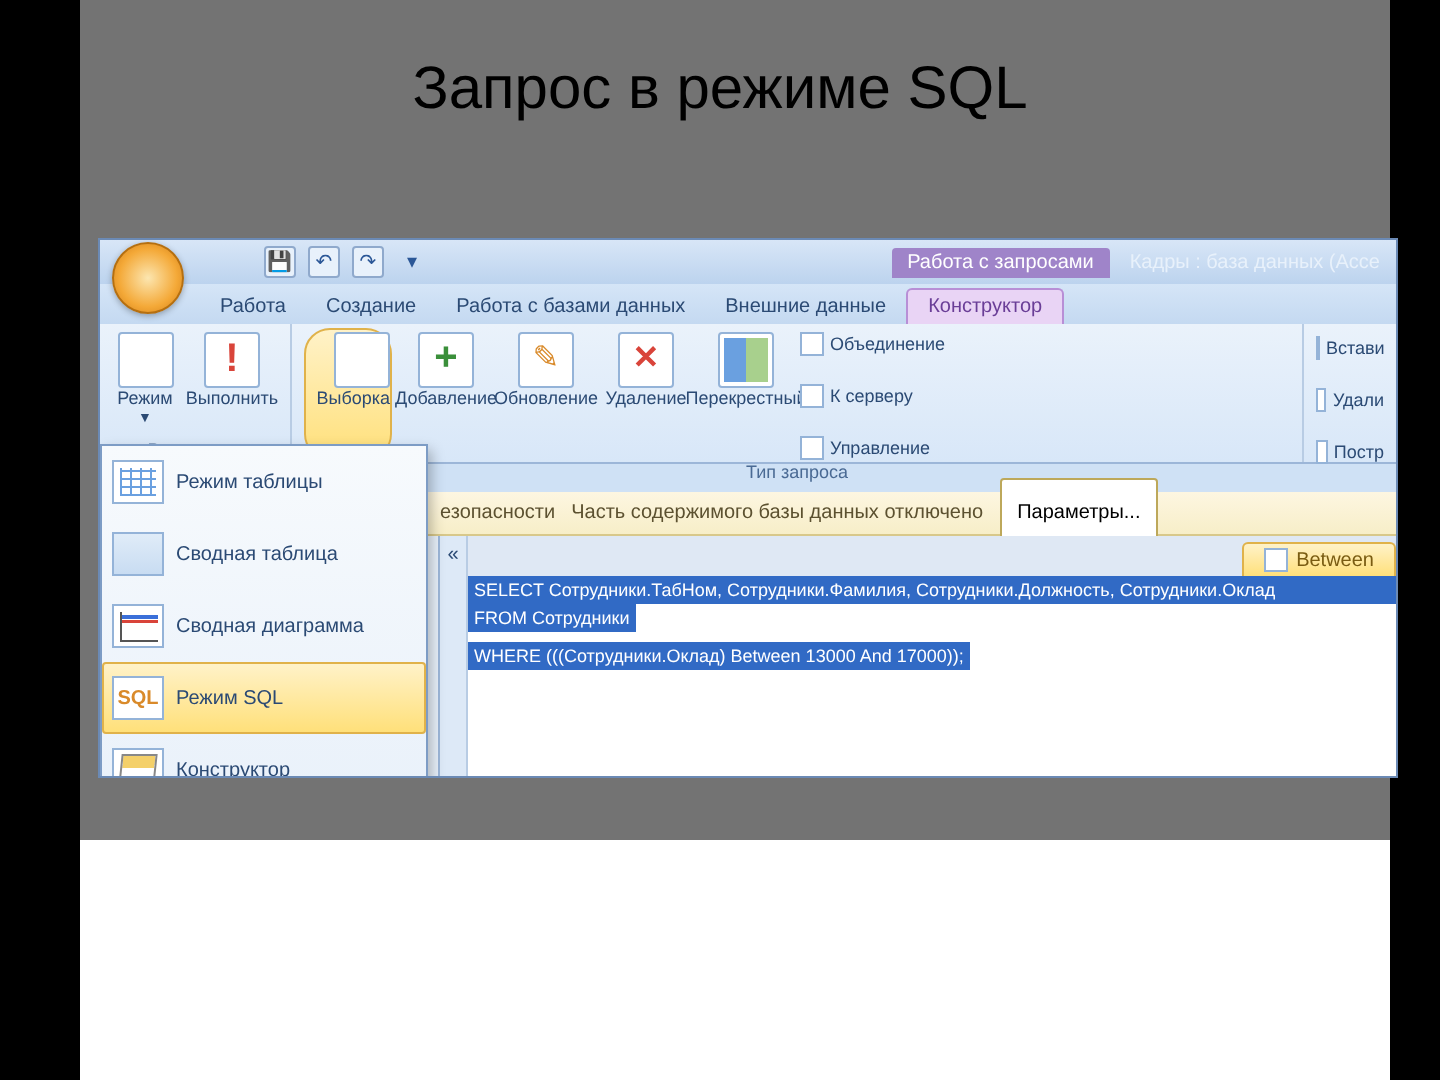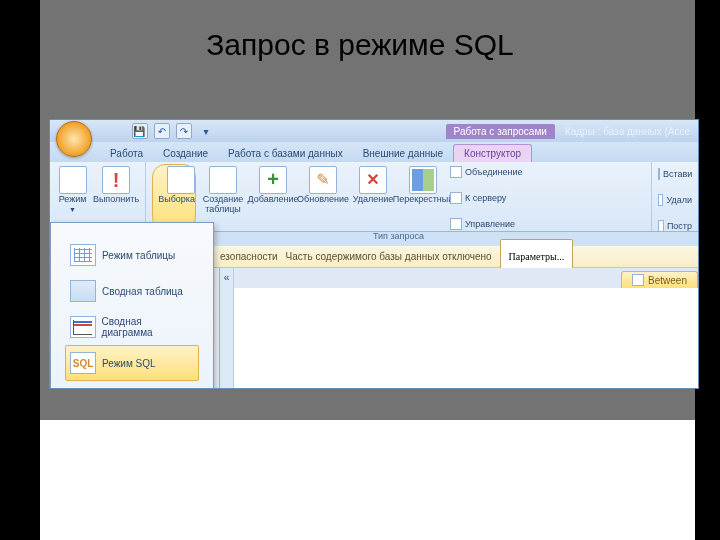--- a/index.html
+++ b/index.html
@@ -39,33 +39,33 @@
   .excl-icon::after { content:"!"; position:absolute; left:50%; top:50%; transform:translate(-50%,-52%); font-size:20px; font-weight:bold; color:#d9443a; }
   .plus-icon::after { content:"+"; position:absolute; left:50%; top:50%; transform:translate(-50%,-55%); font-size:20px; font-weight:bold; color:#3a8f3a; }
   .cross-icon::after { content:"✕"; position:absolute; left:50%; top:50%; transform:translate(-50%,-52%); font-size:16px; font-weight:bold; color:#d9443a; }
   .pencil-icon::after { content:"✎"; position:absolute; left:50%; top:50%; transform:translate(-50%,-52%); font-size:16px; color:#d98a2a; }
   .pivot-icon::before { content:""; position:absolute; inset:2px; background: linear-gradient(90deg,#6aa0e0 50%,#a8d08d 50%); }
   .small-stack { display:flex; flex-direction:column; gap:14px; font-size:9px; color:#2b4a74; padding-top:2px; }
   .small-item { display:flex; align-items:center; gap:3px; white-space:nowrap; cursor: default; }
   .small-ico { width:12px; height:12px; background:#fff; border:1px solid #94b3d8; display:inline-block; }
 
   
-  .view-menu { position: absolute; left: 0; top: 60px; width: 164px; background: linear-gradient(#f7fafd,#e9f1fa); border: 1px solid #7d9cc5; box-shadow: 2px 3px 6px rgba(0,0,0,.25); z-index: 40; padding: 14px; }
+  .view-menu { position: absolute; left: 0; top: 60px; width: 164px; background: linear-gradient(#f7fafd,#e9f1fa); border: 1px solid #7d9cc5; box-shadow: 2px 3px 6px rgba(0,0,0,.25); z-index: 40; padding: 0; }
   .view-item { display: flex; align-items: center; gap: 6px; padding: 6px 4px; font-size: 10px; color: #2b4a74; cursor: default; border: 1px solid transparent; border-radius: 2px; }
   .view-item.selected { background: linear-gradient(#fff2c8,#ffe07a); border-color: #e0b24a; }
   .view-item .vi { width: 26px; height: 22px; background:#fff; border:1px solid #94b3d8; display:flex; align-items:center; justify-content:center; font-size:9px; font-weight:bold; color:#d98a2a; }
   .vi.table::before { content:""; width:18px; height:14px; background: repeating-linear-gradient(0deg,#6aa0e0 0 1px,transparent 1px 4px), repeating-linear-gradient(90deg,#6aa0e0 0 1px,transparent 1px 5px); }
   .vi.pivot { background: linear-gradient(#e0ecf8,#c8dcf2); }
   .vi.chart::before { content:""; width:18px; height:14px; background: linear-gradient(0deg,transparent 60%,#d9443a 60% 70%,transparent 70% 75%,#3a6fd9 75% 90%,transparent 90%); border-left:1px solid #555; border-bottom:1px solid #555; }
   .vi.sql { color:#d98a2a; font-size:10px; }
   .vi.design::before { content:""; width:16px; height:14px; background:#fff; border:1px solid #888; box-shadow: inset 0 6px 0 #f4d06a; transform: skewX(-6deg); }
 
   
   .security-bar { height: 22px; background: linear-gradient(#fdf6e1,#f7eec8); border-bottom: 1px solid #d8c88a; display:flex; align-items:center; font-size:10px; color:#5c5130; padding-left:170px; gap:8px;margin-top:14px; }
-  .security-bar .btn { background:#fff; border:1px solid #bda85a; padding:11px 8px; font-size:10px; border-radius:2px; cursor: default; font-family: Liberation Serif, serif; }
+  .security-bar .btn { background:#fff; border:1px solid #bda85a; padding:11px 8px; font-size:10px; border-radius:2px; cursor: default; }
 
   
   .content { display:flex; height: calc(100% - 134px); }
   .navpane { width: 170px; background:#e8f1fb; border-right:1px solid #9cb6d8; }
   .collapse-strip { width: 14px; background:#dde9f7; border-right:1px solid #b8cce4; display:flex; align-items:flex-start; justify-content:center; padding-top:4px; font-size:10px; color:#2b4a74; }
   .doc-area { flex:1; background:#fff; display:flex; flex-direction:column; }
   .doc-tabs { height:20px; background:#dfe8f4; display:flex; align-items:flex-end; padding-left:2px;justify-content:flex-end; }
   .doc-tab { background: linear-gradient(#fff2c8,#ffe07a); border:1px solid #e0b24a; border-bottom:none; padding:2px 10px; font-size:10px; color:#7a5c12; border-radius:3px 3px 0 0; display:flex; align-items:center; gap:4px; }
   .doc-tab .tico { width:12px; height:12px; background:#fff; border:1px solid #94b3d8; }
   .sql-view { flex:1; background:#fff; padding:0; }
@@ -119,24 +119,20 @@
           </div>
         </div>
         <div class="group-label">Результаты</div>
       </div>
 
       <div class="group" style="flex:1">
         <div class="group-items">
           <div class="big-btn hover">
             <div class="big-icon grid-icon"></div>
             <span>Выборка</span>
-          </div>
-          <div class="big-btn">
-            <div class="big-icon grid-icon"></div>
-            <span>Создание таблицы</span>
           </div>
           <div class="big-btn">
             <div class="big-icon plus-icon"></div>
             <span>Добавление</span>
           </div>
           <div class="big-btn">
             <div class="big-icon pencil-icon"></div>
             <span>Обновление</span>
           </div>
           <div class="big-btn">
@@ -218,17 +214,22 @@
       <div class="collapse-strip">
           <span>«</span>
         </div>
       <div class="doc-area">
         <div class="doc-tabs">
           <div class="doc-tab">
             <span class="tico"></span>
             <span>Between</span>
           </div>
         </div>
+        <div class="sql-view">
+          <div class="sql-line">SELECT Сотрудники.ТабНом, Сотрудники.Фамилия, Сотрудники.Должность, Сотрудники.Оклад</div>
+          <div class="sql-line" style="display:inline-block">FROM Сотрудники</div><br>
+          <div class="sql-line" style="display:inline-block">WHERE (((Сотрудники.Оклад) Between 13000 And 17000));</div>
+        </div>
       </div>
     </div>
 
   </div>
 </div>
 
 </body></html>

